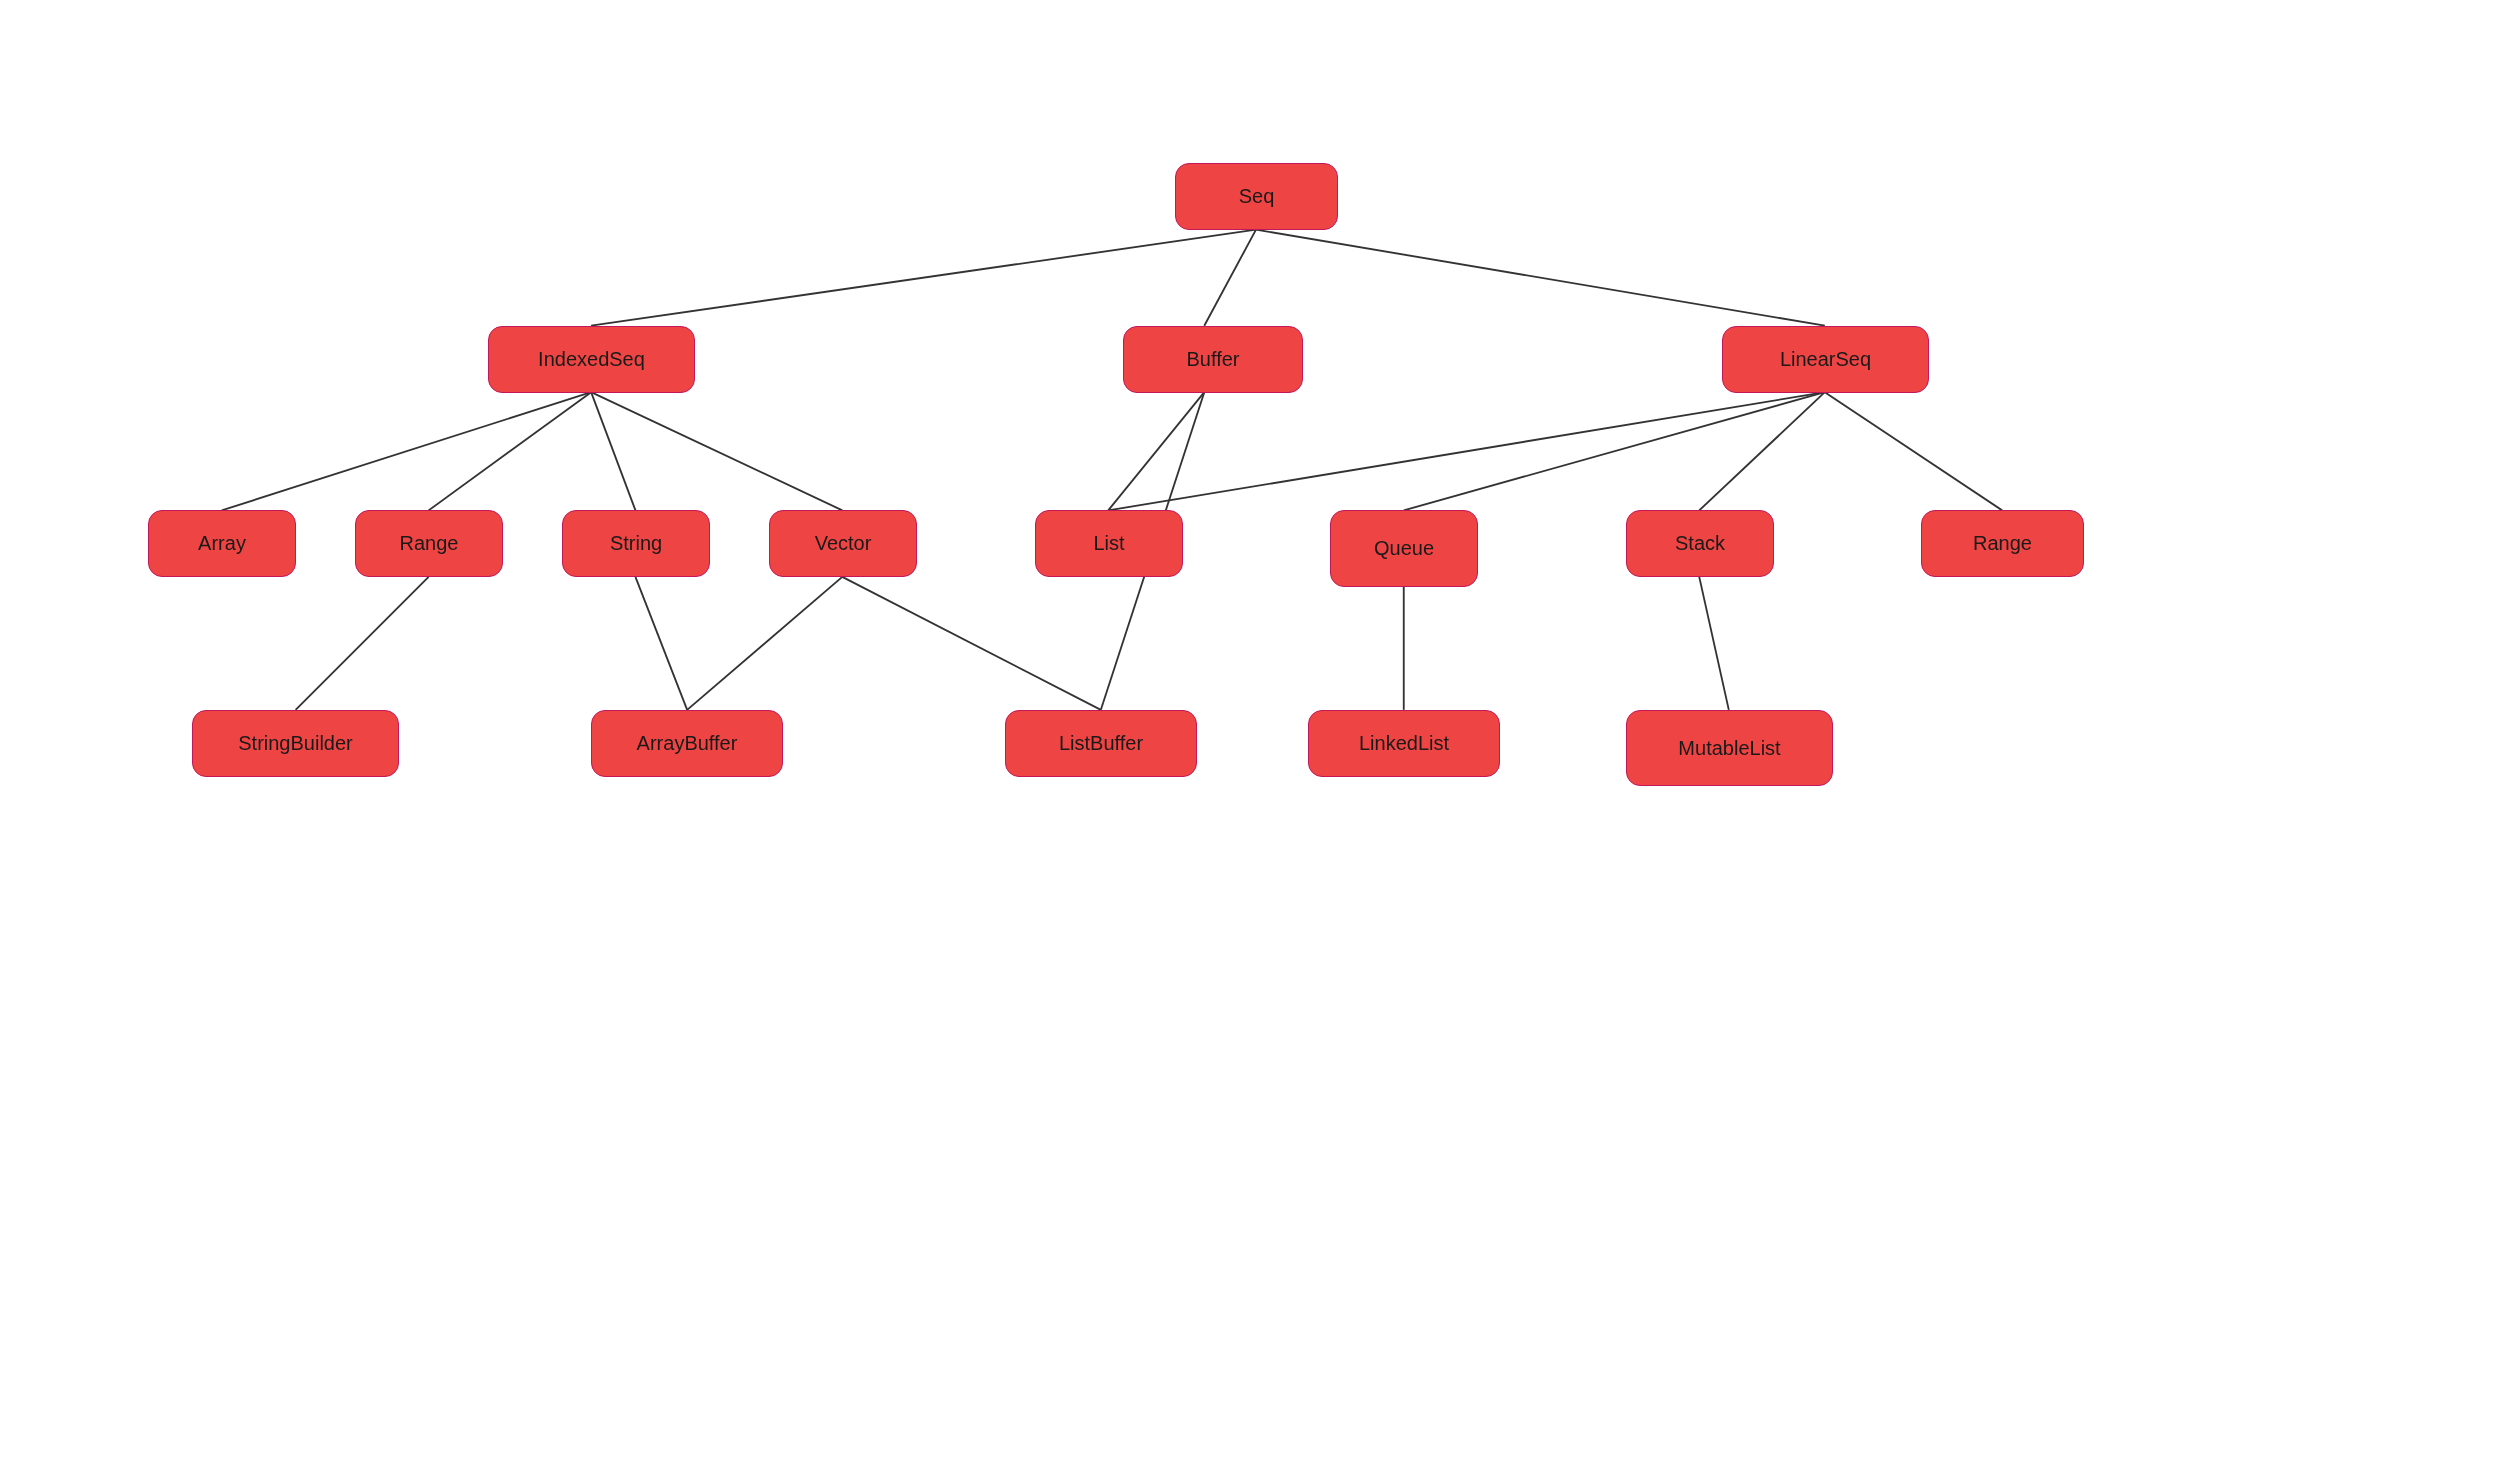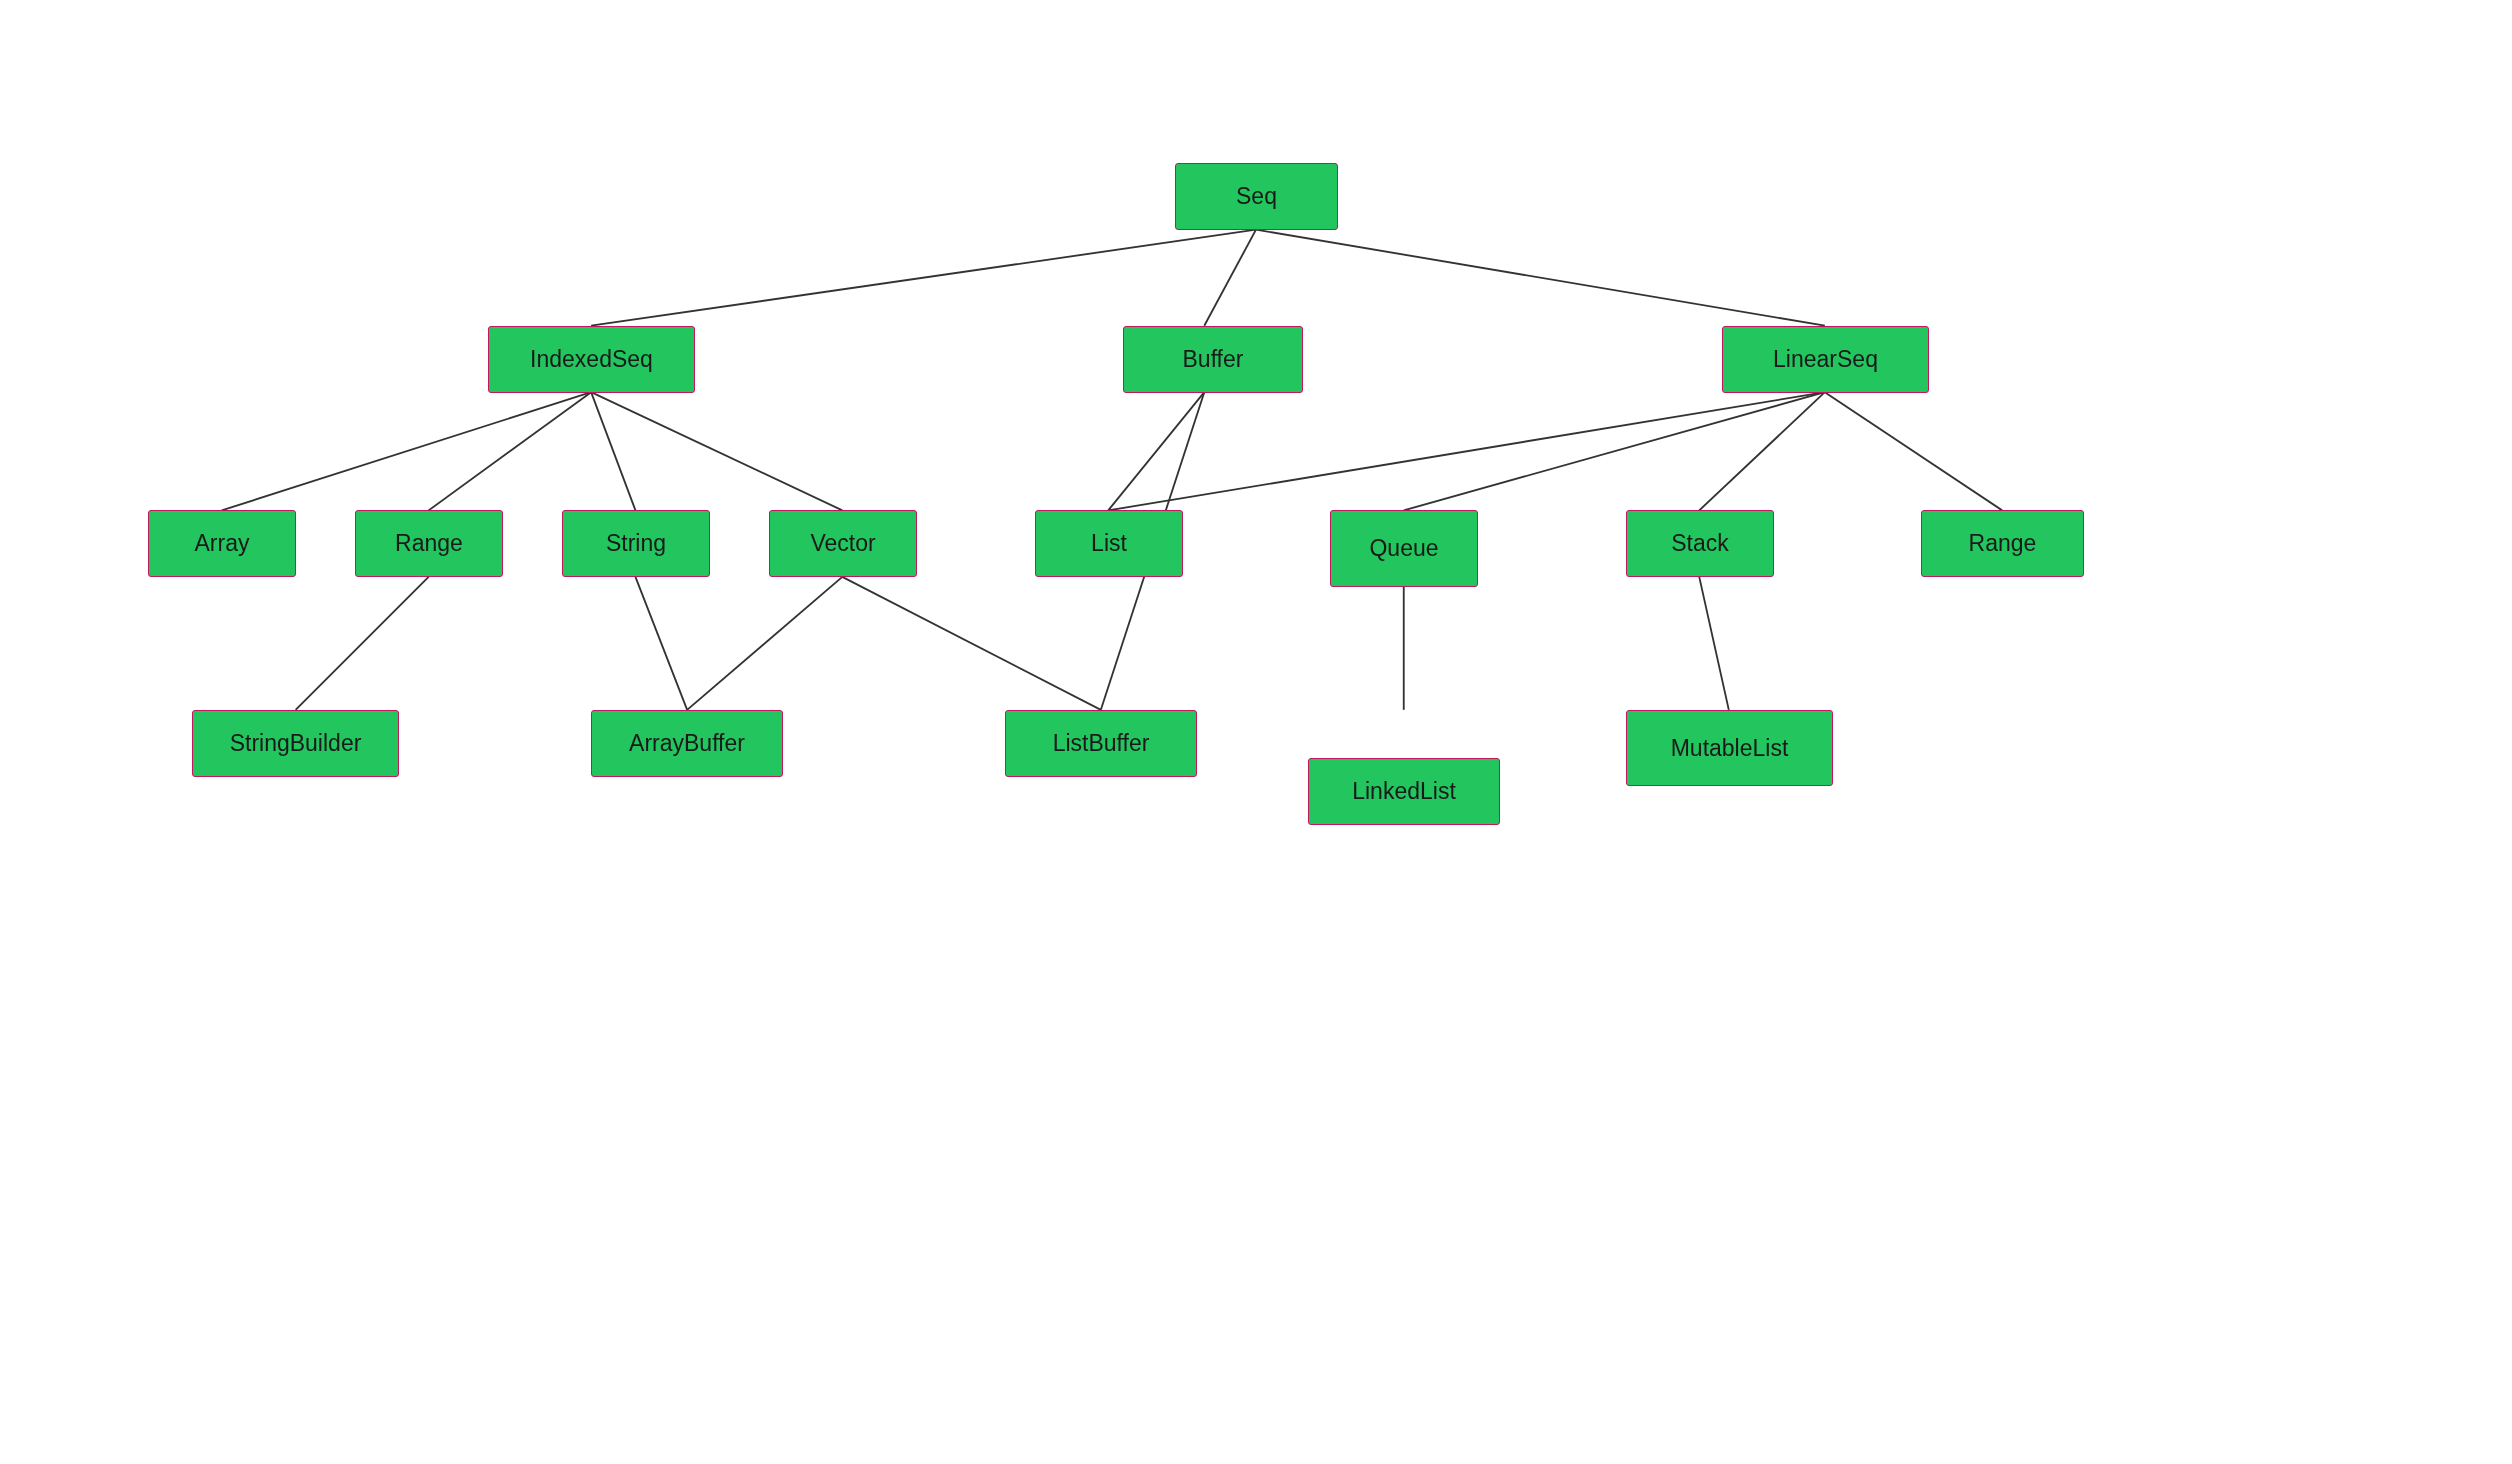--- a/index.html
+++ b/index.html
@@ -21,27 +21,27 @@
     svg.lines {
       position: absolute;
       top: 0;
       left: 0;
       width: 100%;
       height: 100%;
       pointer-events: none;
     }
     .node {
       position: absolute;
-      background: #22c55e;
+      background: #ef4444;
       border: 1.5px solid #c2185b;
-      border-radius: 3px;
+      border-radius: 14px;
       display: flex;
       align-items: center;
       justify-content: center;
-      font-size: 23px;
+      font-size: 20px;
       color: #1a1a1a;
       font-family: Arial, sans-serif;
       white-space: nowrap;
       padding: 7.4px 17.7px;
     }
     .logo-container {
       position: absolute;
       bottom: 59px;
       left: 50%;
       transform: translateX(-50%);
@@ -98,16 +98,16 @@
     <div class="node" style="left: 281px; top: 406px; width: 148px; height: 67px;">Range</div>
     <div class="node" style="left: 488px; top: 406px; width: 148px; height: 67px;">String</div>
     <div class="node" style="left: 695px; top: 406px; width: 148px; height: 67px;">Vector</div>
     <div class="node" style="left: 961px; top: 406px; width: 148px; height: 67px;">List</div>
     <div class="node" style="left: 1256px; top: 406px; width: 148px; height: 77px;">Queue</div>
     <div class="node" style="left: 1552px; top: 406px; width: 148px; height: 67px;">Stack</div>
     <div class="node" style="left: 1847px; top: 406px; width: 163px; height: 67px;">Range</div>
     <div class="node" style="left: 118px; top: 606px; width: 207px; height: 67px;">StringBuilder</div>
     <div class="node" style="left: 517px; top: 606px; width: 192px; height: 67px;">ArrayBuffer</div>
     <div class="node" style="left: 931px; top: 606px; width: 192px; height: 67px;">ListBuffer</div>
-    <div class="node" style="left: 1234px; top: 606px; width: 192px; height: 67px; margin-top: 48px;">LinkedList</div>
+    <div class="node" style="left: 1234px; top: 606px; width: 192px; height: 67px;">LinkedList</div>
     <div class="node" style="left: 1552px; top: 606px; width: 207px; height: 76px;">MutableList</div>
 </div>
 
 
 </body></html>

